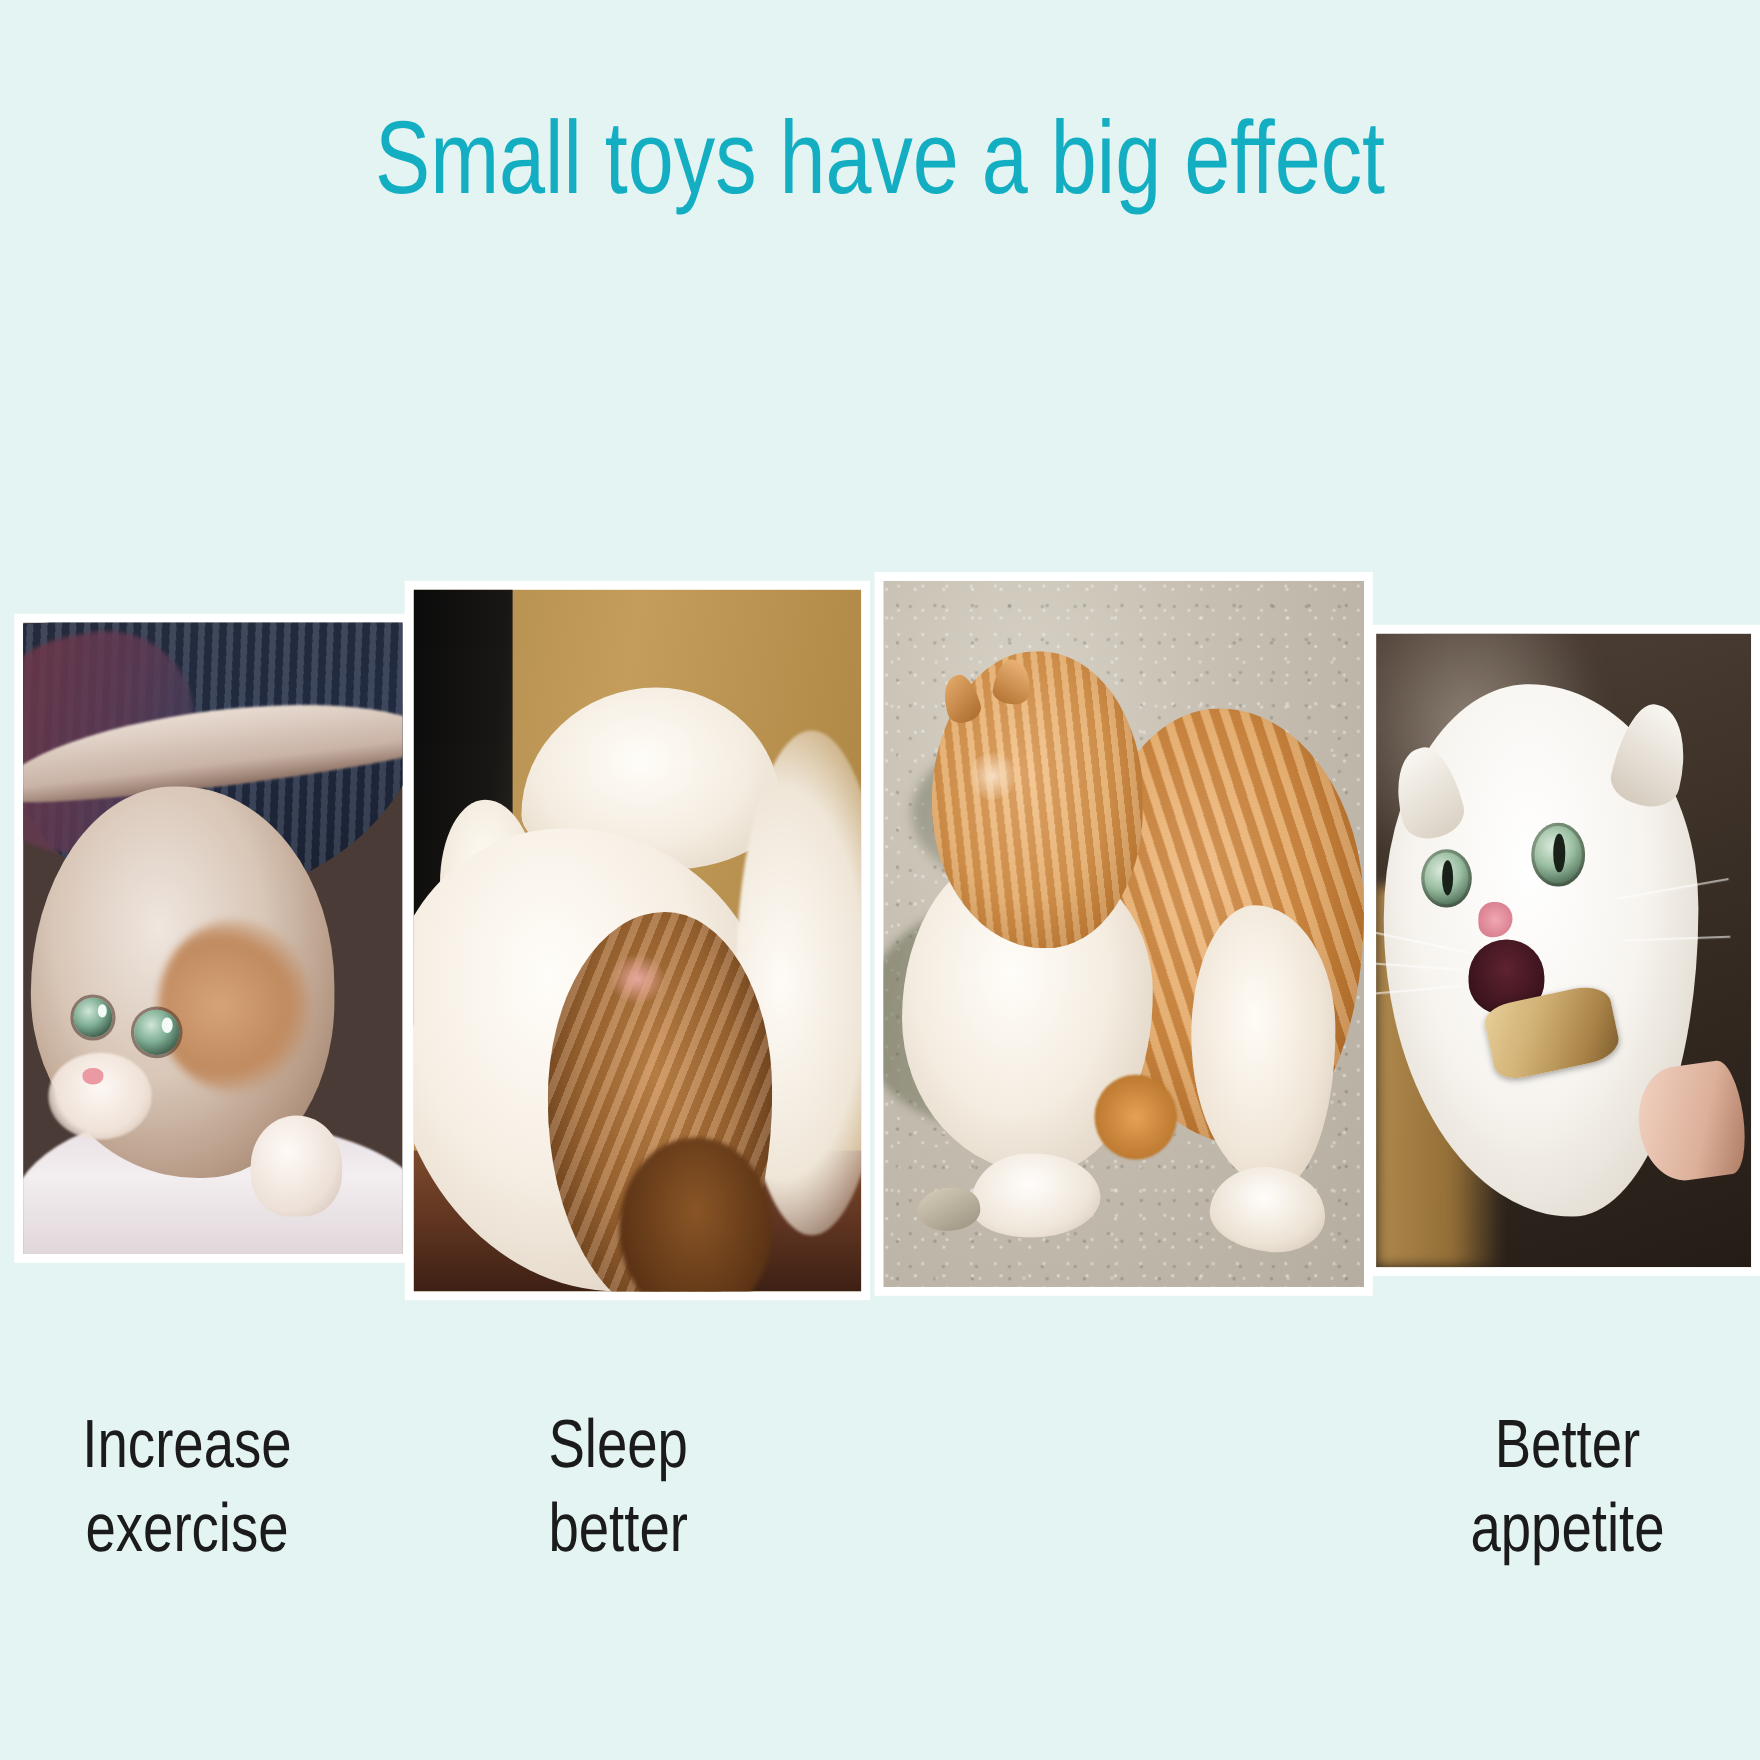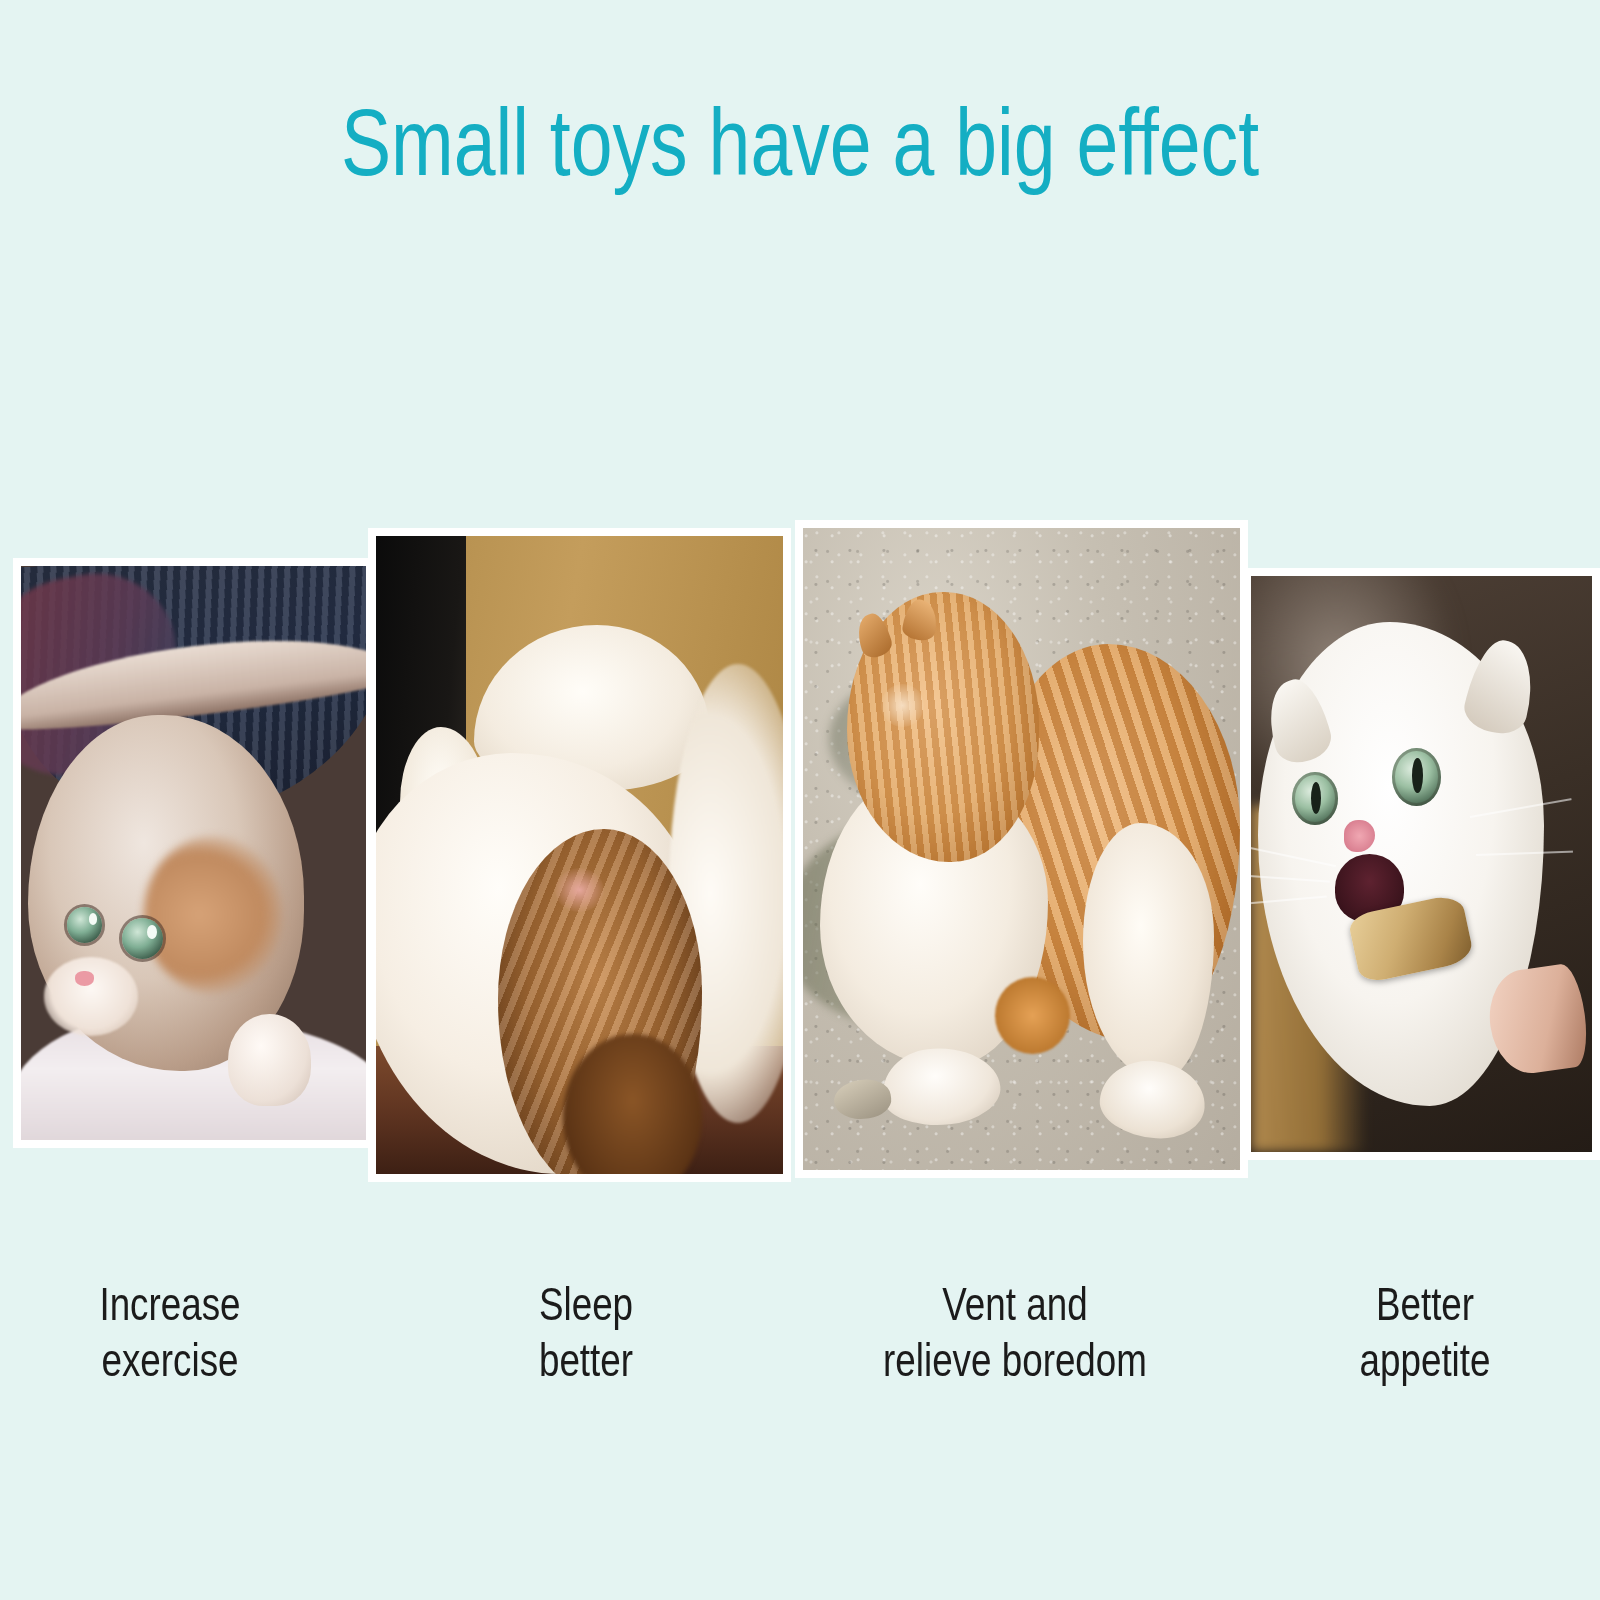--- a/index.html
+++ b/index.html
@@ -336,28 +336,28 @@
   .p4-whisker{
     position:absolute;height:2px;background:rgba(255,255,255,.55);
     transform-origin:left center;filter:blur(.4px);
   }
 
   
   .caption{
     position:absolute;
     text-align:center;
     color:#1b1b1b;
-    font-size:46px;
+    font-size:62px;
     line-height:1.22;
     font-weight:400;
     white-space:nowrap;
   }
   .cap-line{display:block;transform:scaleX(.80);transform-origin:50% 50%;}
   #caption-1{left:0px;   top:1276px; width:340px;}
-  #caption-2{left:376px; top:1276px; width:420px;}
+  #caption-2{left:352px; top:1276px; width:420px;}
   #caption-3{left:790px; top:1276px; width:450px;}
   #caption-4{left:1250px;top:1276px; width:350px;}
 </style>
 </head>
 <body>
 
 <div id="page">
 
   <div class="headline">Small toys have a big effect</div>
 
@@ -449,22 +449,18 @@
   </div>
 
   <div class="caption" id="caption-1">
     <span class="cap-line">Increase</span>
     <span class="cap-line">exercise</span>
   </div>
   <div class="caption" id="caption-2">
     <span class="cap-line">Sleep</span>
     <span class="cap-line">better</span>
   </div>
-  <div class="caption" id="caption-3">
-    <span class="cap-line">Vent and</span>
-    <span class="cap-line">relieve boredom</span>
-  </div>
   <div class="caption" id="caption-4">
     <span class="cap-line">Better</span>
     <span class="cap-line">appetite</span>
   </div>
 
 </div>
 
 </body></html>

